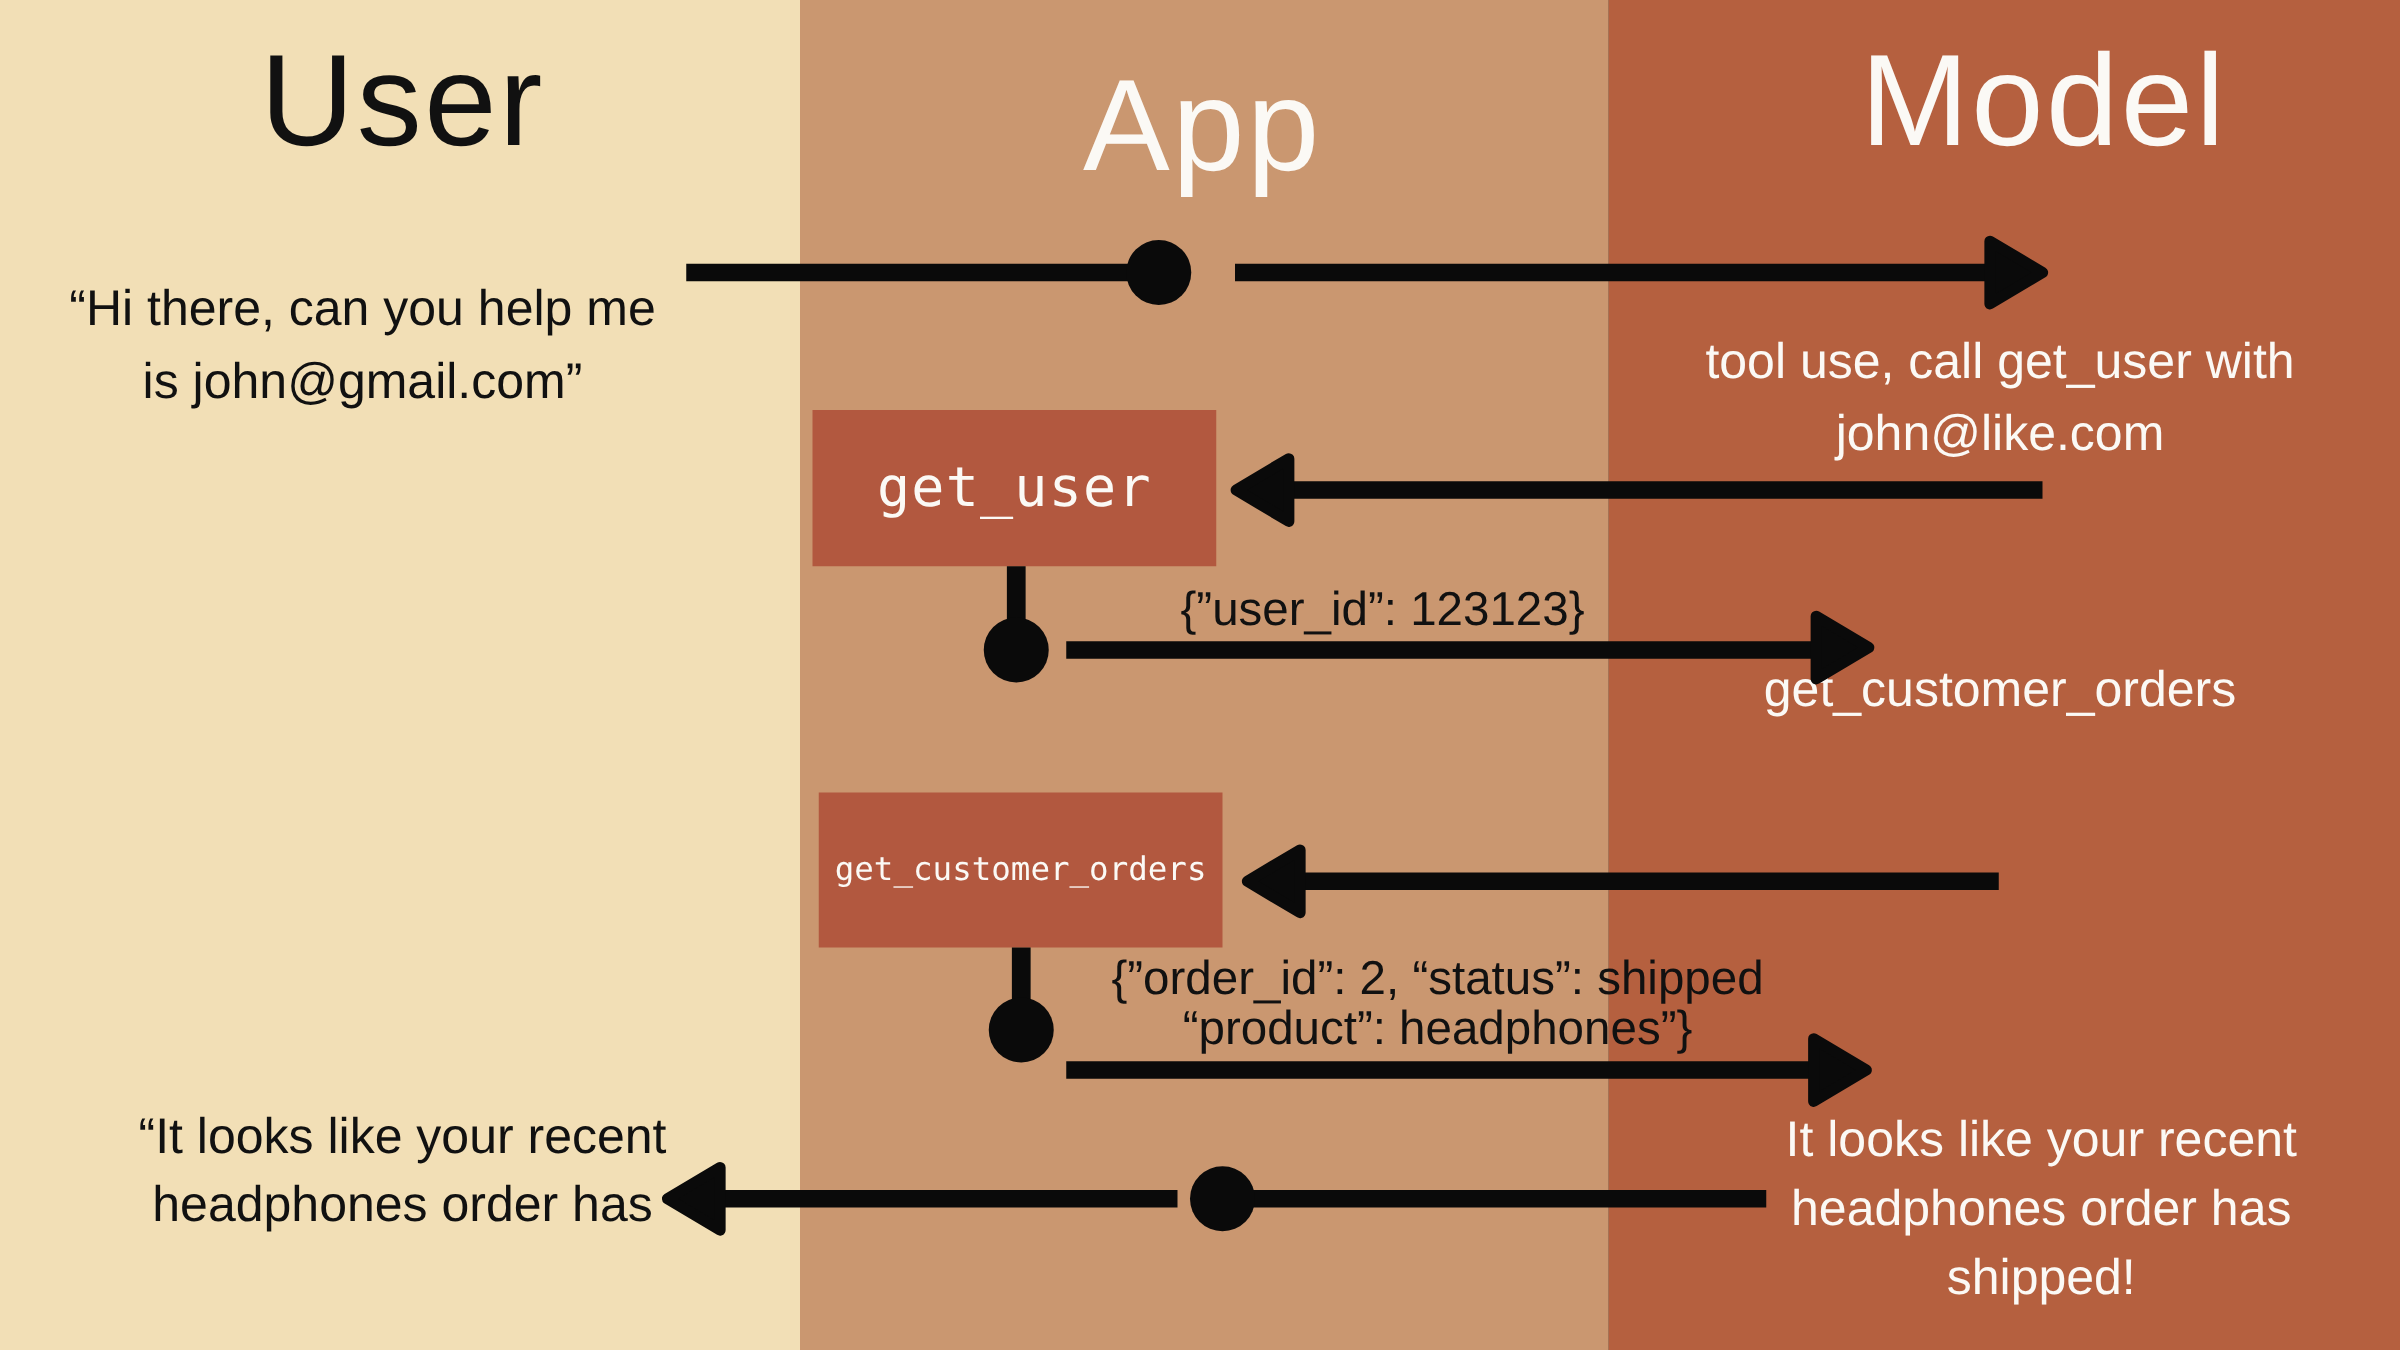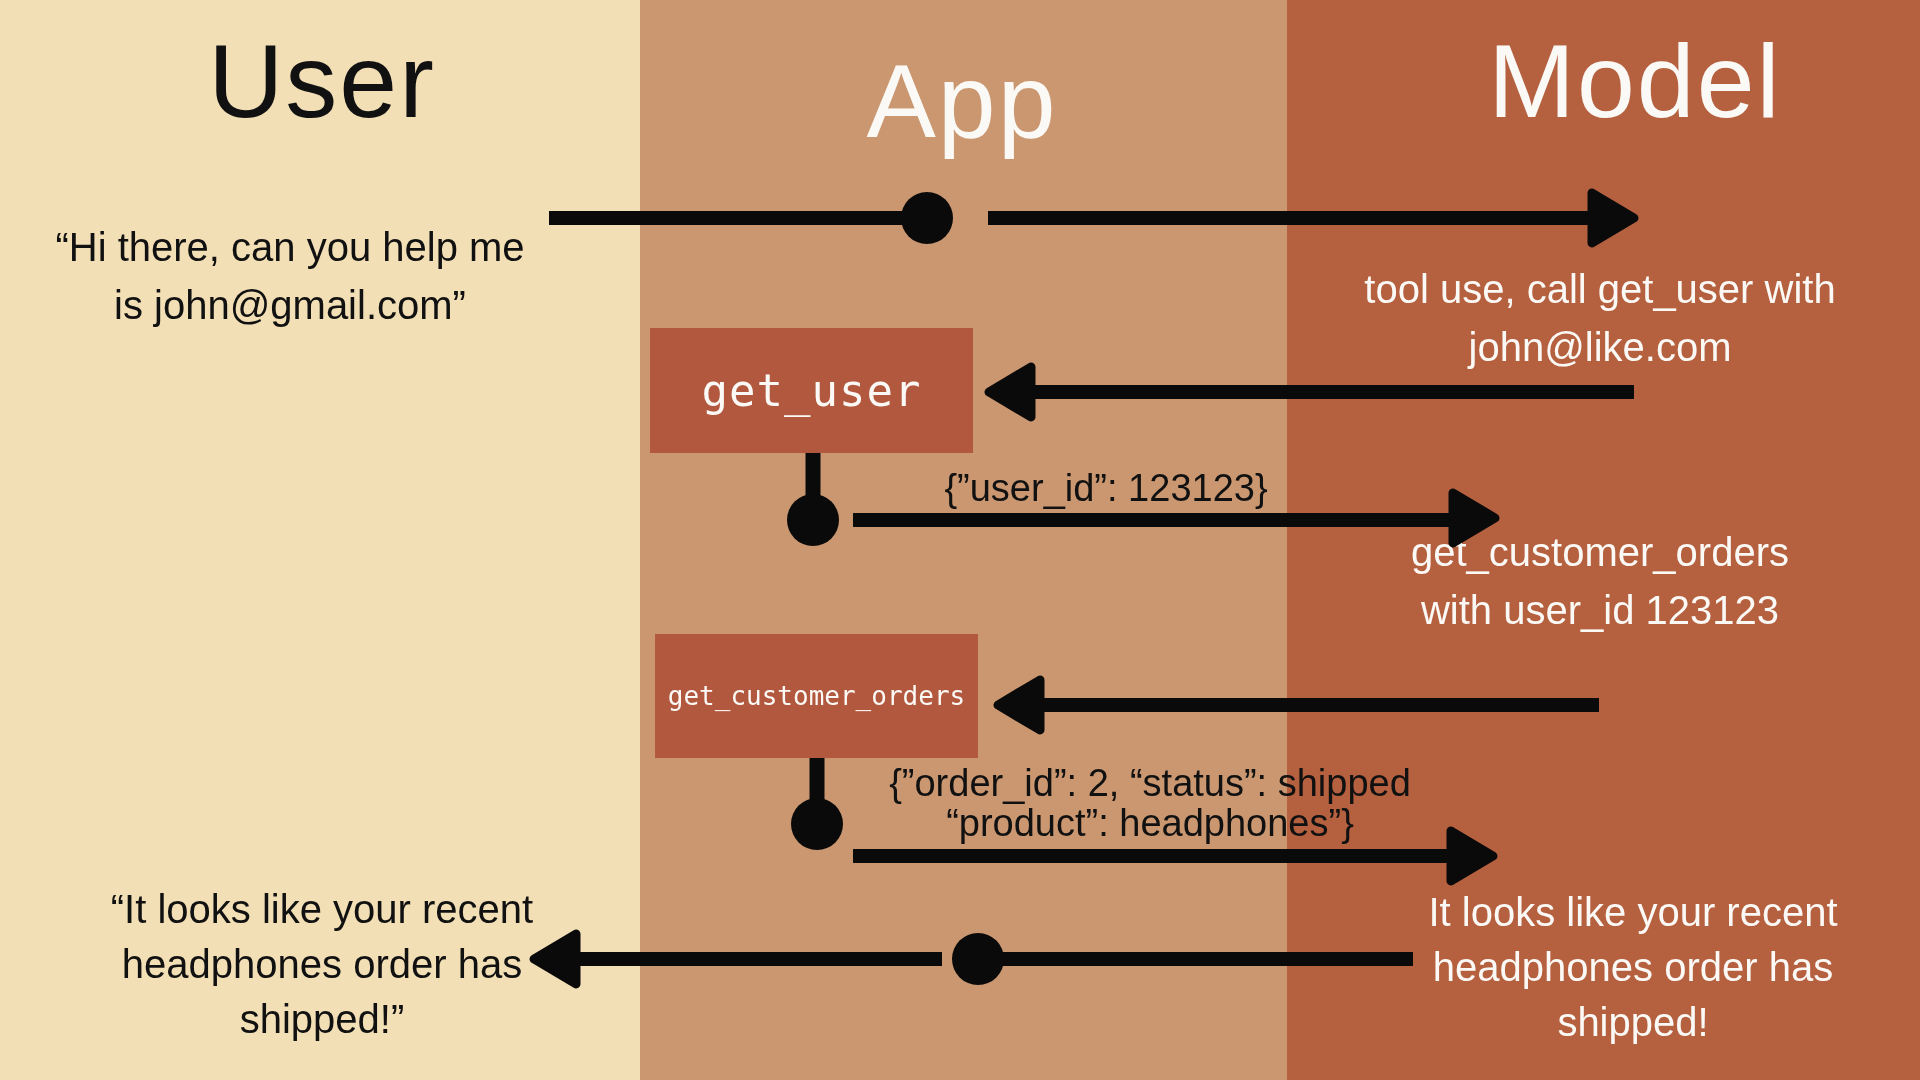--- a/index.html
+++ b/index.html
@@ -65,42 +65,40 @@
   <div class="toolbox" id="tool1">
     <span>get_user</span>
   </div>
 
   <div class="tblock dark json" style="left:806px;top:468px;width:600px;">
     <span>{”user_id”: 123123}</span>
   </div>
 
   <div class="tblock light" style="left:1300px;top:523px;width:600px;">
     <span>get_customer_orders</span>
-    <span>with user_id 123123</span>
   </div>
 
   <div class="toolbox" id="tool2">
     <span>get_customer_orders</span>
   </div>
 
   <div class="tblock dark json" style="left:850px;top:763px;width:600px;">
     <span>{”order_id”: 2, “status”: shipped</span>
     <span>“product”: headphones”}</span>
   </div>
 
   <div class="tblock light" style="left:1333px;top:885px;width:600px;line-height:55px;">
     <span>It looks like your recent</span>
     <span>headphones order has</span>
     <span>shipped!</span>
   </div>
 
   <div class="tblock dark" style="left:22px;top:882px;width:600px;line-height:55px;">
     <span>“It looks like your recent</span>
     <span>headphones order has</span>
-    <span>shipped!”</span>
   </div>
 
   <svg class="overlay" viewBox="0 0 1920 1080">
 
     <line class="flow-line" x1="549" y1="218" x2="903" y2="218"></line>
     <circle class="flow-dot" cx="927" cy="218" r="26"></circle>
     <line class="flow-line" x1="988" y1="218" x2="1592" y2="218"></line>
     <polygon class="flow-head" points="1592,193 1634,218 1592,243"></polygon>
 
     <line class="flow-line" x1="1031" y1="392" x2="1634" y2="392"></line>

